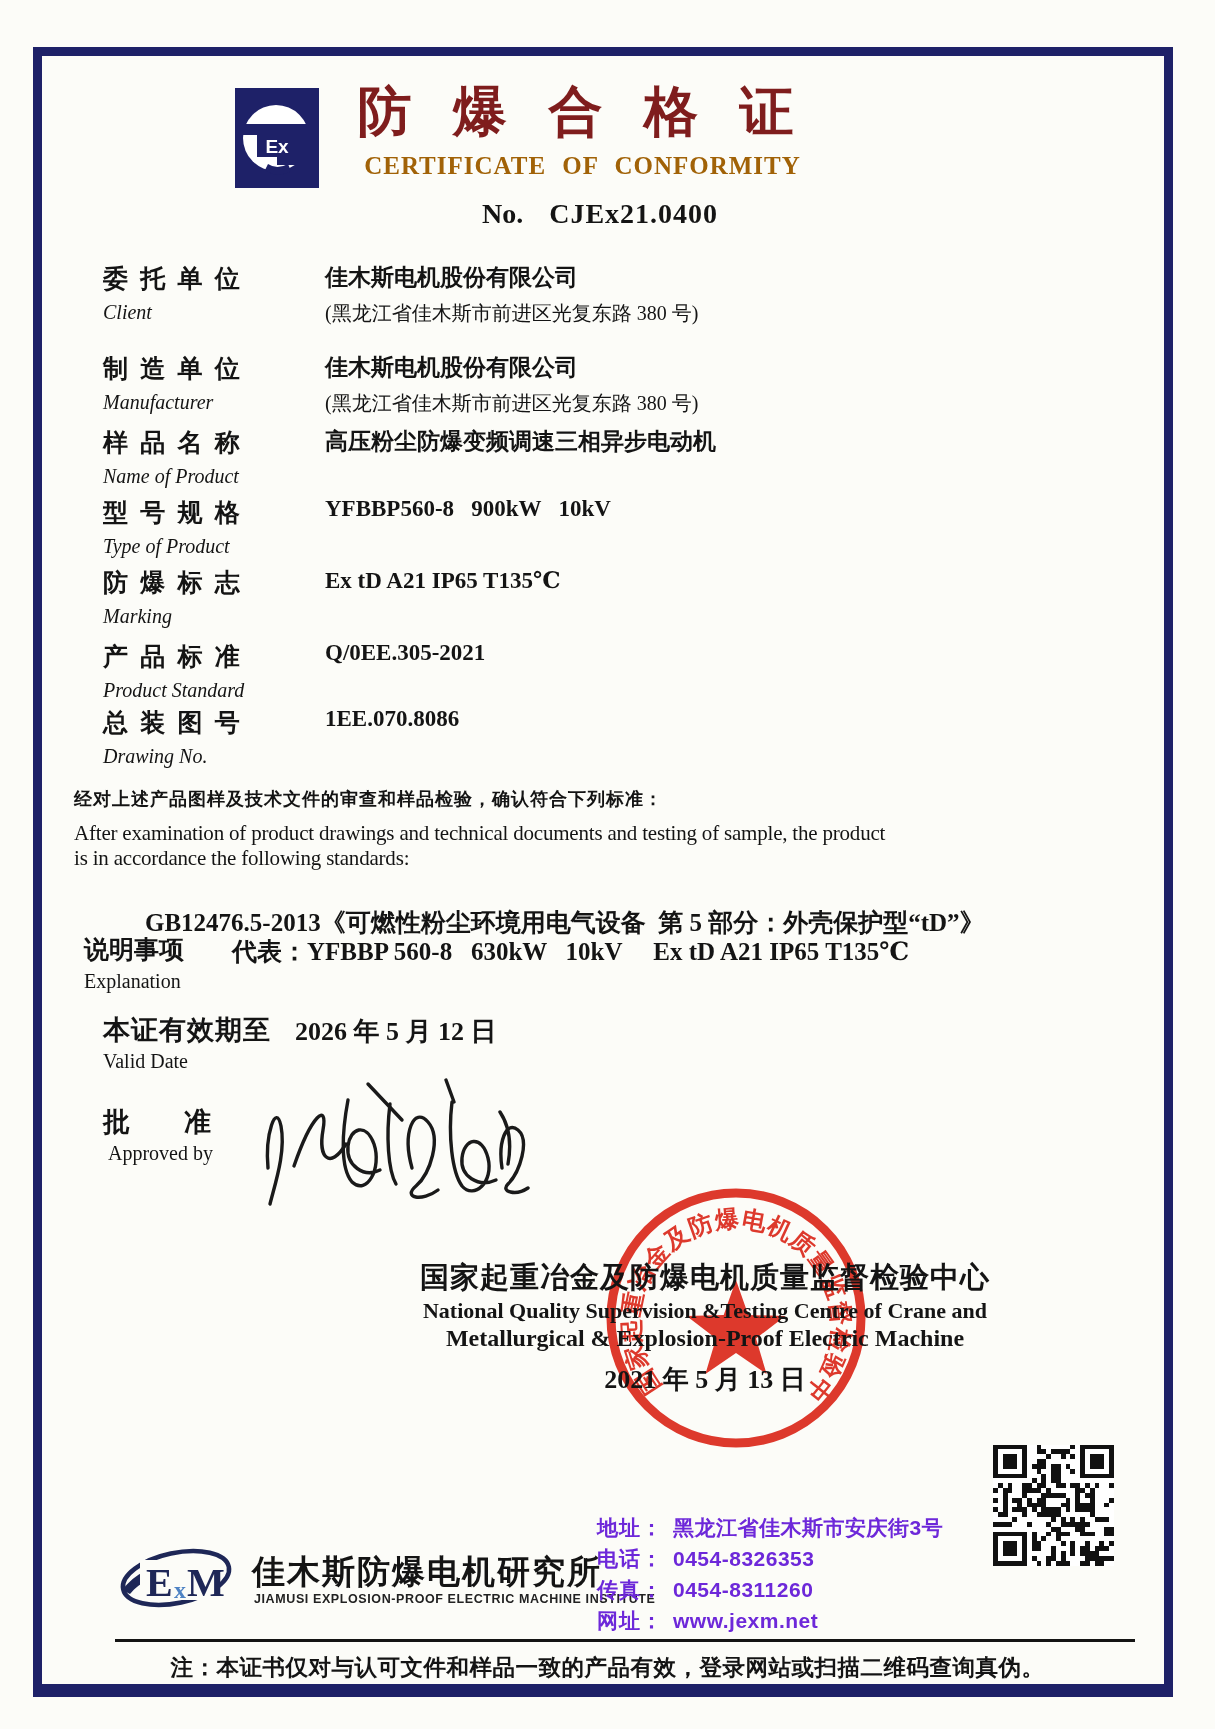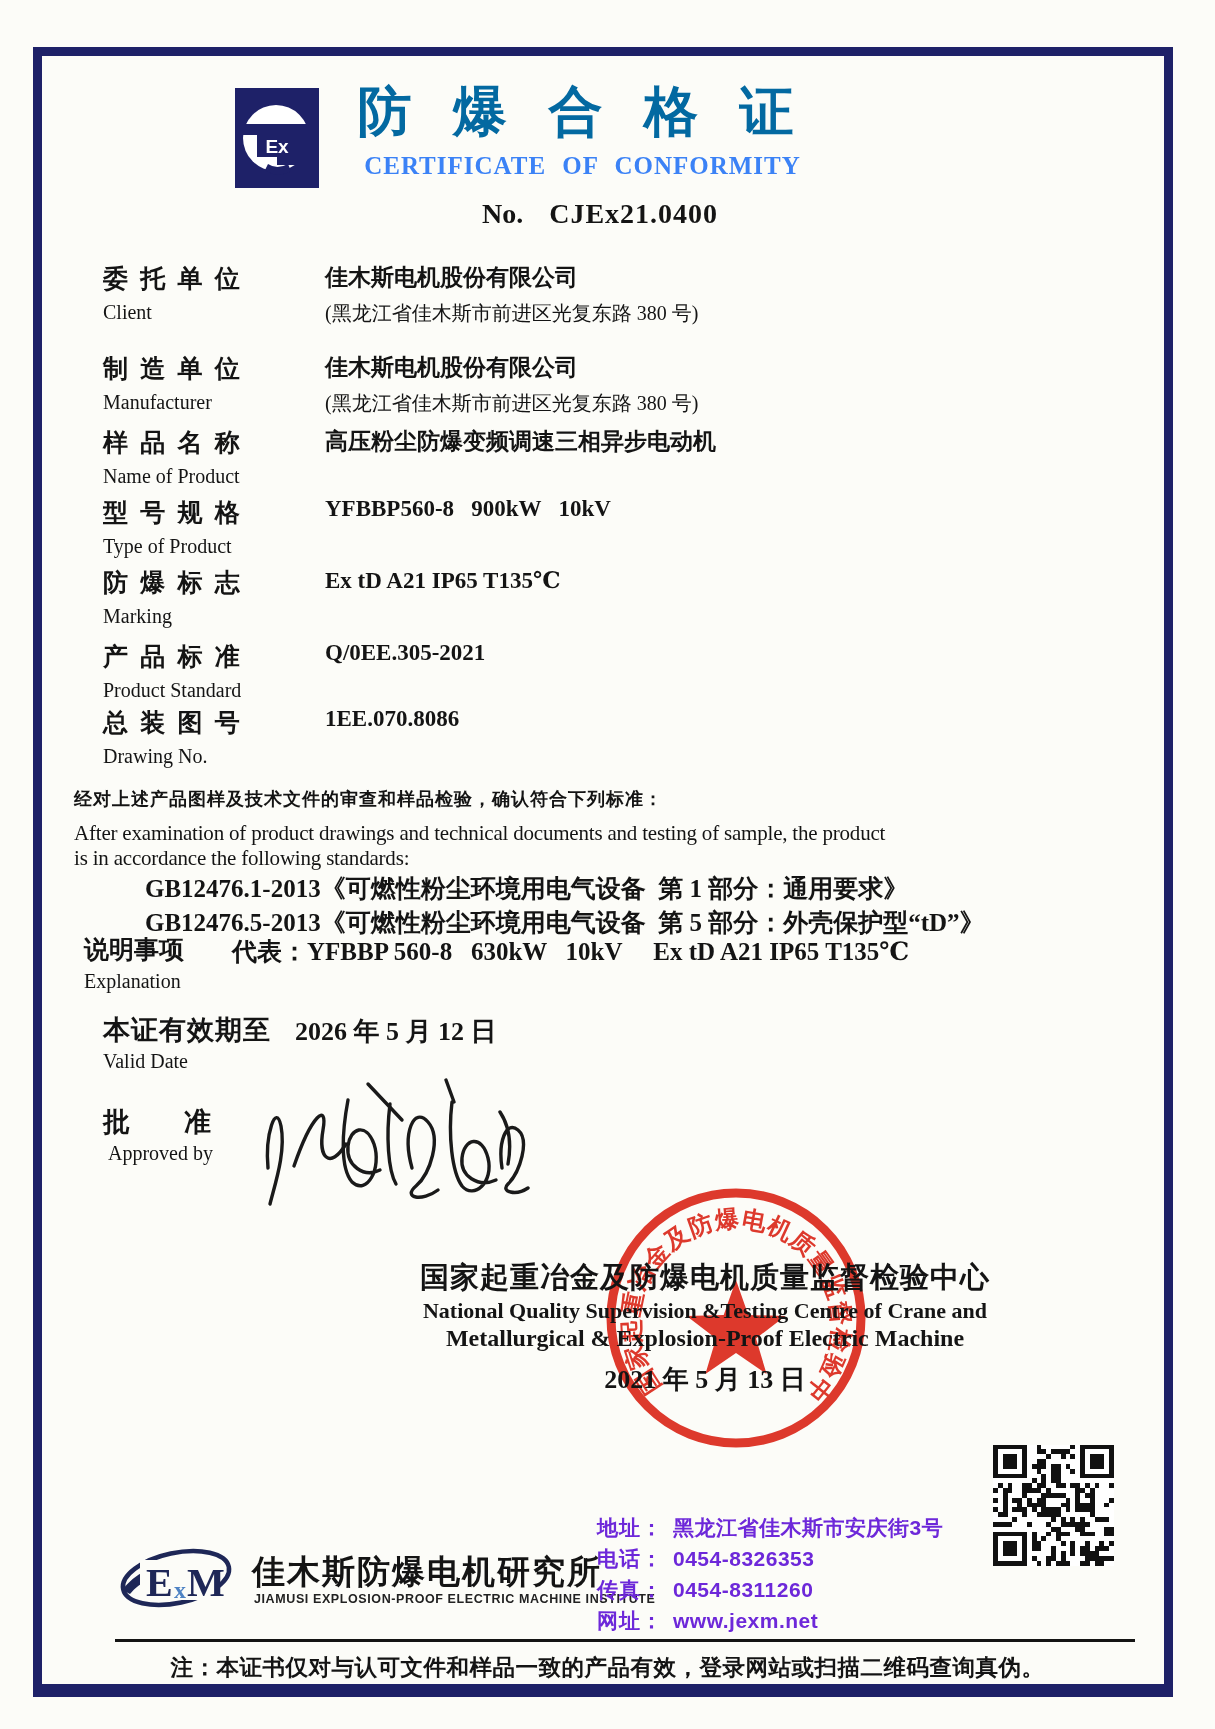--- a/index.html
+++ b/index.html
@@ -3,30 +3,30 @@
 <meta charset="utf-8">
 <style>
   html,body{margin:0;padding:0;background:#e8e8e8;}
   .page{position:relative;width:1215px;height:1729px;background:#fcfcf8;overflow:hidden;
         font-family:"Liberation Serif","DejaVu Serif",serif;color:#141414;}
   .abs{position:absolute;}
   .frame{left:33px;top:47px;width:1140px;height:1650px;box-sizing:border-box;
          border:9px solid #1e2168;border-bottom:13px solid #1e2168;}
   
   .title-cn{left:325px;top:76px;width:515px;text-align:center;font-size:54px;font-weight:700;
-            color:#0369a1;letter-spacing:14px;white-space:pre;}
+            color:#7f1d1d;letter-spacing:14px;white-space:pre;}
   .title-en{left:325px;top:152px;width:515px;text-align:center;font-size:25px;font-weight:700;
-            color:#3b82f6;letter-spacing:1px;word-spacing:9px;}
+            color:#a16207;letter-spacing:1px;word-spacing:9px;}
   .no-line{left:0;top:198px;width:1200px;text-align:center;font-size:28px;font-weight:600;}
   .no-line .no-val{margin-left:26px;letter-spacing:1px;}
   
   .row{left:0;top:0;width:1130px;}
   .lab{position:absolute;left:103px;width:235px;}
   .lab .cn{font-size:25px;letter-spacing:3px;font-weight:600;white-space:pre;}
-  .lab .en{font-size:20px;margin-top:6px;}
+  .lab .en{font-size:20px;margin-top:6px;font-style:italic;}
   .val{position:absolute;left:325px;width:780px;}
   .val .v1{font-size:23px;font-weight:700;white-space:pre;}
   .val .v2{font-size:20px;margin-top:7px;white-space:pre;}
   
   .st-cn{left:74px;top:787px;width:1080px;font-size:18px;font-weight:700;letter-spacing:1px;}
   .st-en{width:1080px;font-size:21px;letter-spacing:-0.2px;}
   .std{left:145px;width:1000px;font-size:25px;font-weight:600;white-space:pre;}
   
   .exp-lab{left:84px;top:933px;font-size:25px;font-weight:700;}
   .exp-val{left:232px;top:935px;font-size:25px;font-weight:700;white-space:pre;}
@@ -144,21 +144,20 @@
       <div class="en">Drawing No.</div>
       </div>
     <div class="val">
         <div class="v1">1EE.070.8086</div>
       </div>
   </div>
 
   <div class="abs st-cn">经对上述产品图样及技术文件的审查和样品检验，确认符合下列标准：</div>
   <div class="abs st-en" style="left:74px;top:821px">After examination of product drawings and technical documents and testing of sample, the product</div>
   <div class="abs st-en" style="left:74px;top:846px">is in accordance the following standards:</div>
-  <div class="abs std" style="top:872px">GB12476.1-2013《可燃性粉尘环境用电气设备  第 1 部分：通用要求》</div>
   <div class="abs std" style="top:906px">GB12476.5-2013《可燃性粉尘环境用电气设备  第 5 部分：外壳保护型“tD”》</div>
 
   <div class="abs exp-lab">说明事项</div>
   <div class="abs exp-val">代表：YFBBP 560-8   630kW   10kV     Ex tD A21 IP65 T135℃</div>
   <div class="abs exp-en">Explanation</div>
 
   <div class="abs valid-lab">本证有效期至</div>
   <div class="abs valid-en">Valid Date</div>
   <div class="abs valid-val">2026 年 5 月 12 日</div>
 

